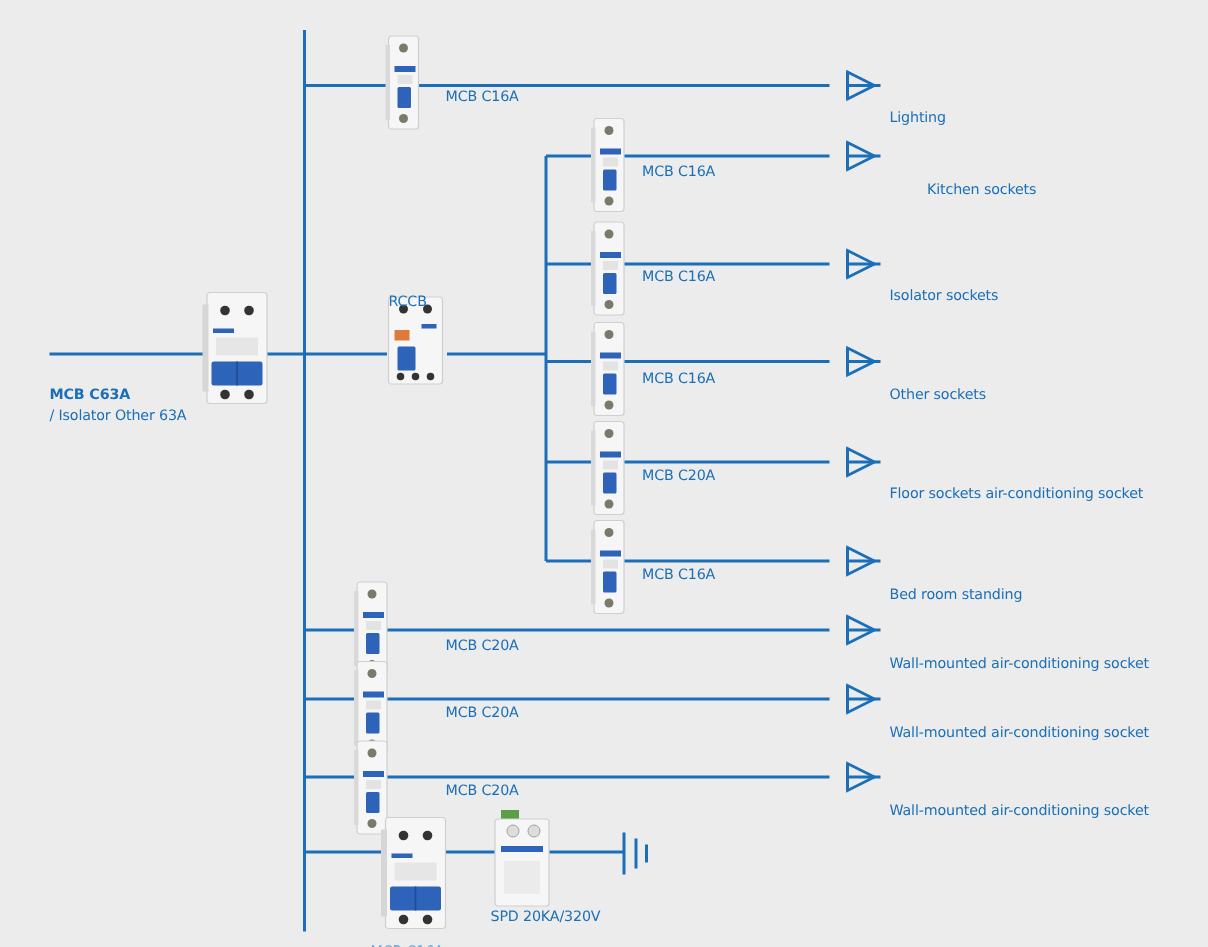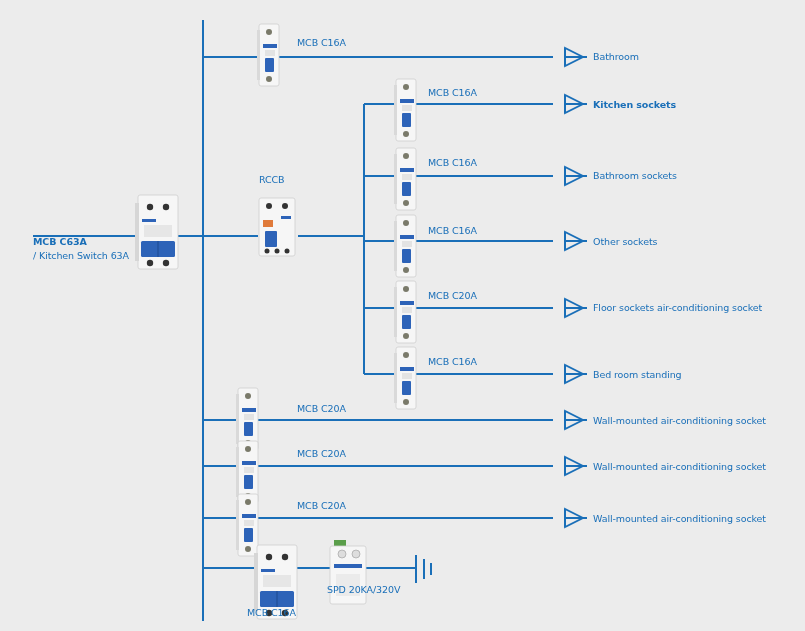--- a/index.html
+++ b/index.html
@@ -1,19 +1,19 @@
 <!DOCTYPE html>
 <html><head>
 <meta charset="utf-8">
 <style>
   html, body { margin: 0; padding: 0; }
   body { width: 805px; height: 631px; background: #ececec; position: relative; overflow: hidden;
          font-family: "DejaVu Sans", sans-serif; }
   #diagram { position: absolute; left: 0; top: 0; width: 805px; height: 631px; }
-  .lbl { position: absolute; color: #1a6fb8; font-size: 9.5px; white-space: nowrap; letter-spacing: -0.1px; line-height: 12px; }
+  .lbl { position: absolute; color: #1a6fb8; font-size: 9.5px; white-space: nowrap; letter-spacing: -0.1px; line-height: 12px; margin-top: 22px; }
 </style>
 </head>
 <body>
 
 <svg id="diagram" width="805" height="631" viewBox="0 0 805 631">
   <defs>
 
     <g id="mcb1">
       <rect x="0" y="0" width="20" height="62" rx="2" fill="#f6f6f6" stroke="#cfcfcf" stroke-width="0.8"></rect>
       <rect x="-2" y="6" width="3" height="50" fill="#d9d9d9"></rect>
@@ -145,37 +145,37 @@
       </g>
       <g>
         <line x1="416" y1="555" x2="416" y2="583" stroke="#1a6fb8" stroke-width="2"></line>
         <line x1="424" y1="559" x2="424" y2="579" stroke="#1a6fb8" stroke-width="2"></line>
         <line x1="431" y1="563" x2="431" y2="575" stroke="#1a6fb8" stroke-width="2"></line>
       </g>
     </g>
 </svg>
 
 <div class="lbl" style="left:33px; top:236px;font-weight:bold;">MCB C63A</div>
-<div class="lbl" style="left:33px; top:250px;">/ Kitchen Switch 63A</div>
+<div class="lbl" style="left:33px; top:250px;">/ Isolator Other 63A</div>
 
 <div class="lbl" style="left:259px; top:174px;">RCCB</div>
 
 <div class="lbl" style="left:297px; top:37px;">MCB C16A</div>
 <div class="lbl" style="left:428px; top:87px;">MCB C16A</div>
 <div class="lbl" style="left:428px; top:157px;">MCB C16A</div>
 <div class="lbl" style="left:428px; top:225px;">MCB C16A</div>
 <div class="lbl" style="left:428px; top:290px;">MCB C20A</div>
 <div class="lbl" style="left:428px; top:356px;">MCB C16A</div>
 <div class="lbl" style="left:297px; top:403px;">MCB C20A</div>
 <div class="lbl" style="left:297px; top:448px;">MCB C20A</div>
 <div class="lbl" style="left:297px; top:500px;">MCB C20A</div>
 
-<div class="lbl" style="left:593px; top:51px;">Bathroom</div>
-<div class="lbl" style="left:593px; top:99px;font-weight:bold;">Kitchen sockets</div>
-<div class="lbl" style="left:593px; top:170px;">Bathroom sockets</div>
+<div class="lbl" style="left:593px; top:51px;">Lighting</div>
+<div class="lbl" style="left:618px; top:99px;">Kitchen sockets</div>
+<div class="lbl" style="left:593px; top:170px;">Isolator sockets</div>
 <div class="lbl" style="left:593px; top:236px;">Other sockets</div>
 <div class="lbl" style="left:593px; top:302px;">Floor sockets air-conditioning socket</div>
 <div class="lbl" style="left:593px; top:369px;">Bed  room standing</div>
 <div class="lbl" style="left:593px; top:415px;">Wall-mounted air-conditioning socket</div>
 <div class="lbl" style="left:593px; top:461px;">Wall-mounted air-conditioning socket</div>
 <div class="lbl" style="left:593px; top:513px;">Wall-mounted air-conditioning socket</div>
 
 <div class="lbl" style="left:247px; top:607px;">MCB C16A</div>
 <div class="lbl" style="left:327px; top:584px;">SPD 20KA/320V</div>
 

